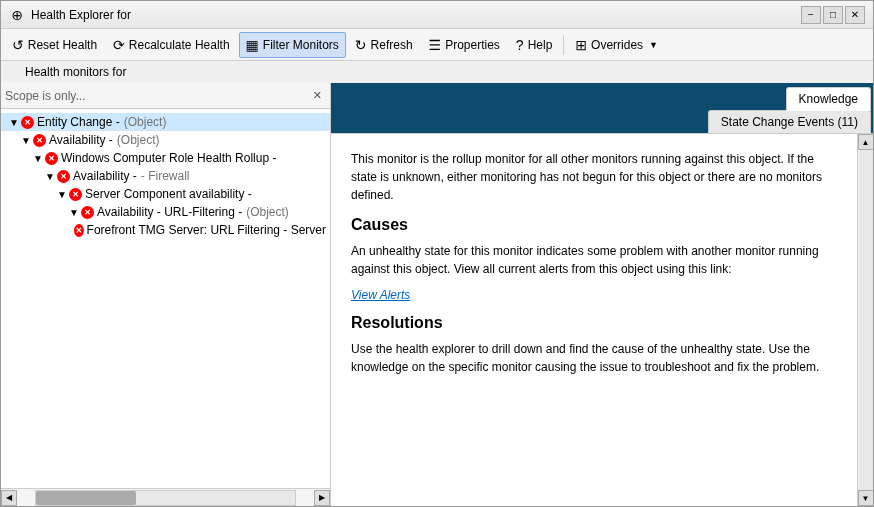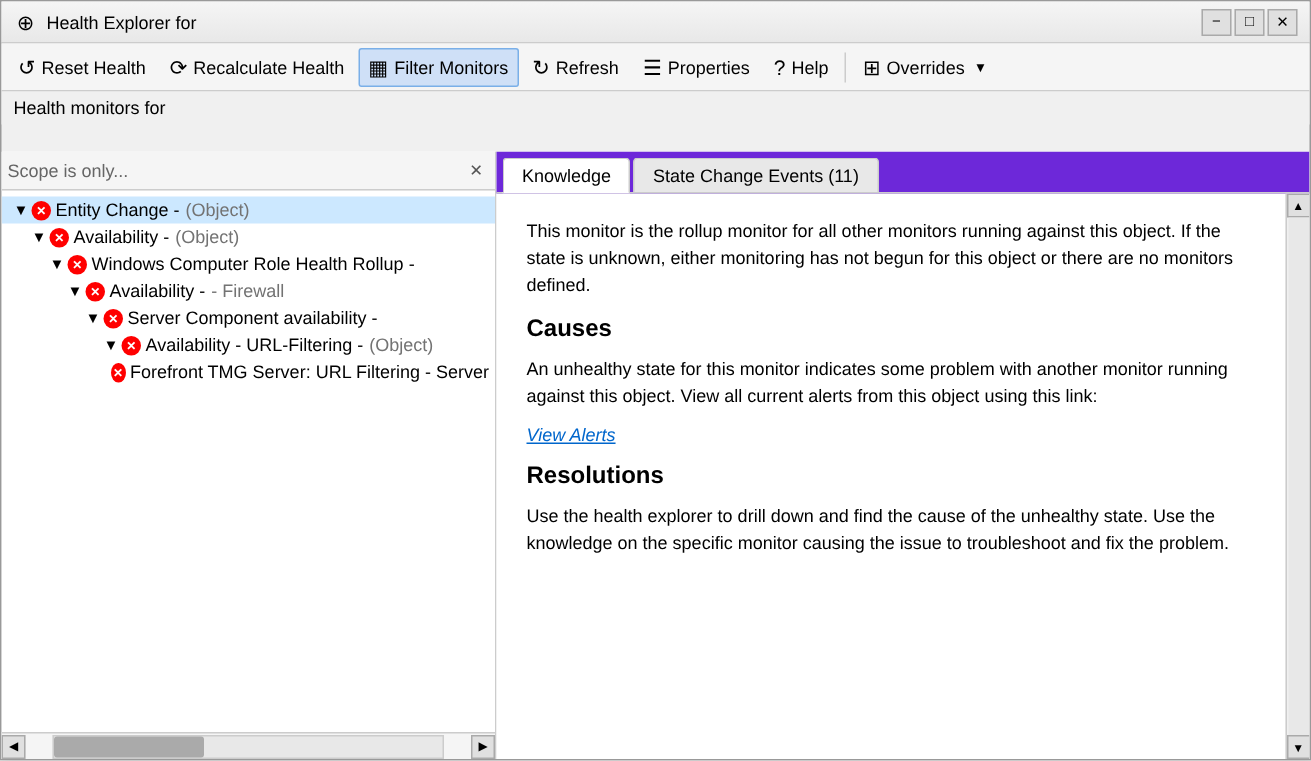--- a/index.html
+++ b/index.html
@@ -100,27 +100,27 @@
 
     .toolbar-icon {
       font-size: 14px;
     }
 
     .health-label {
       padding: 4px 8px;
       font-size: 12px;
       color: #000;
       background: #f0f0f0;
+      margin-left: 16px;
     }
 
     .main-content {
       display: flex;
       flex: 1;
       overflow: hidden;
-      margin-top: 18px;
     }
 
     .left-panel {
       width: 330px;
       min-width: 330px;
       border-right: 1px solid #ccc;
       display: flex;
       flex-direction: column;
       background: #fff;
     }
@@ -217,24 +217,25 @@
     .right-panel {
       flex: 1;
       display: flex;
       flex-direction: column;
       background: #fff;
     }
 
     .tabs-bar {
       display: flex;
       align-items: flex-end;
-      background: #6d28d9;
+      background: #0c4a6e;
       border-bottom: 1px solid #ccc;
       padding-left: 4px;
       padding-top: 4px;
+      flex-direction: column;
     }
 
     .tab {
       padding: 4px 12px;
       font-size: 12px;
       cursor: pointer;
       border: 1px solid #ccc;
       border-bottom: none;
       background: #e8e8e8;
       margin-right: 2px;

